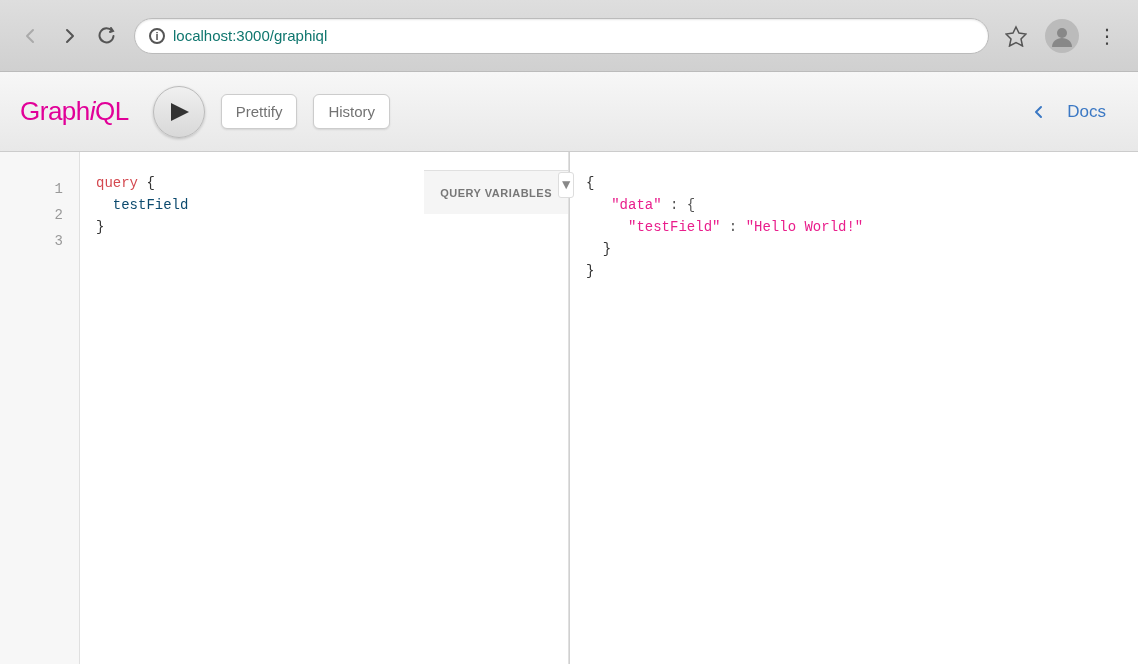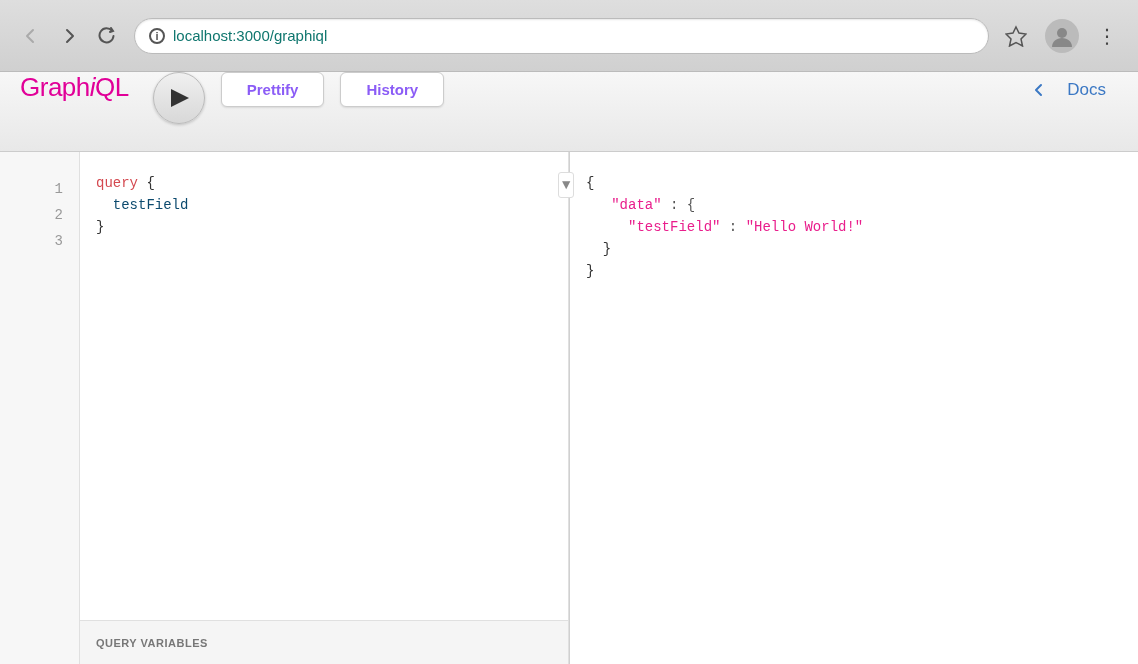--- a/index.html
+++ b/index.html
@@ -93,21 +93,21 @@
       border-radius: 4px;
       display: flex;
       align-items: center;
     }
 
     
     .graphiql-toolbar {
       background: linear-gradient(180deg, #f7f7f7 0%, #e8e8e8 100%);
       height: 80px;
       display: flex;
-      align-items: flex-start;
+      align-items: center;
       padding: 0 20px;
       gap: 16px;
       border-bottom: 1px solid #ccc;
     }
 
     .graphiql-logo {
       font-size: 26px;
       font-weight: 300;
       color: #e10098;
       letter-spacing: -0.5px;
@@ -137,26 +137,25 @@
       border-style: solid;
       border-width: 9px 0 9px 18px;
       border-color: transparent transparent transparent #333;
       margin-left: 3px;
     }
 
     .toolbar-btn {
       background: #fff;
       border: 1px solid #ccc;
       border-radius: 6px;
-      padding: 8px 25px;
+      padding: 8px 14px;
       font-size: 15px;
       cursor: pointer;
-      color: #8b5cf6;
+      color: #737373;
       box-shadow: 0 1px 2px rgba(0,0,0,0.1);
-      font-weight: bold;
     }
 
     .toolbar-spacer { flex: 1; }
 
     .docs-btn {
       background: none;
       border: none;
       cursor: pointer;
       font-size: 17px;
       color: #3b78c4;
@@ -197,21 +196,21 @@
       padding: 2px 16px 2px 8px;
       line-height: 22px;
     }
 
     
     .editor-panel {
       flex: 1;
       background: #fff;
       border-right: 1px solid #e0e0e0;
       display: flex;
-      flex-direction: column;
+      flex-direction: row;
       position: relative;
     }
 
     .editor-content {
       flex: 1;
       padding: 20px 16px;
       font-family: 'Courier New', Courier, monospace;
       font-size: 14px;
       line-height: 22px;
       overflow: auto;

